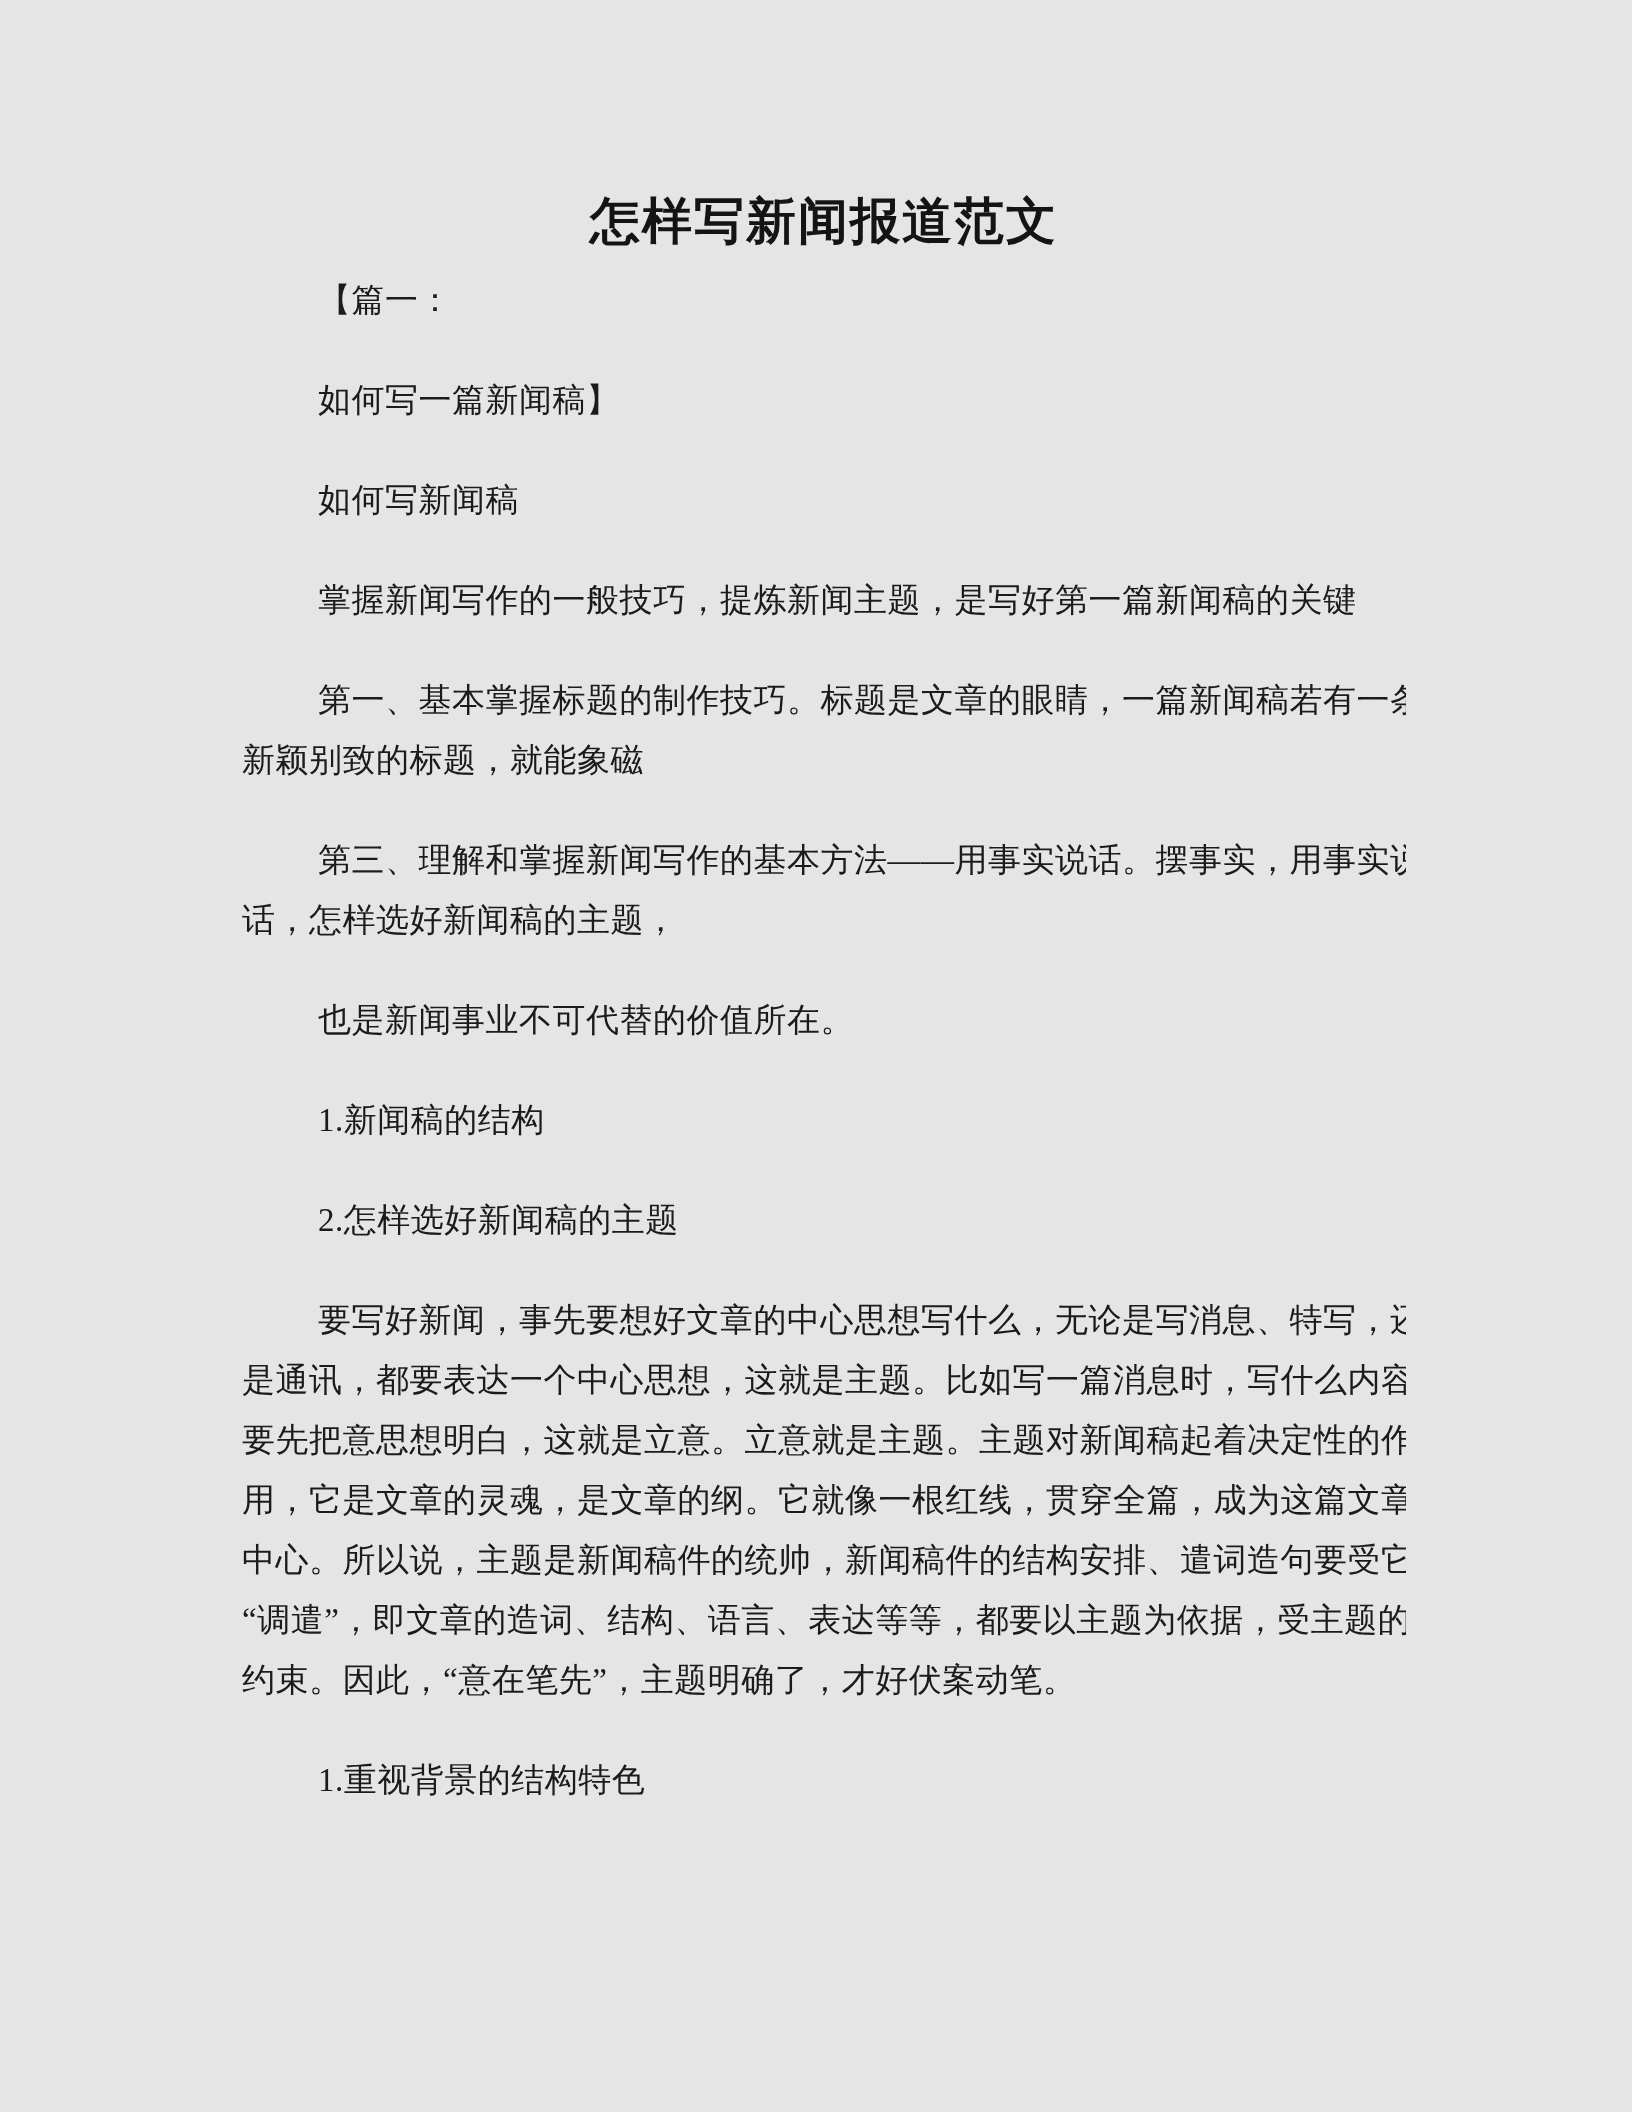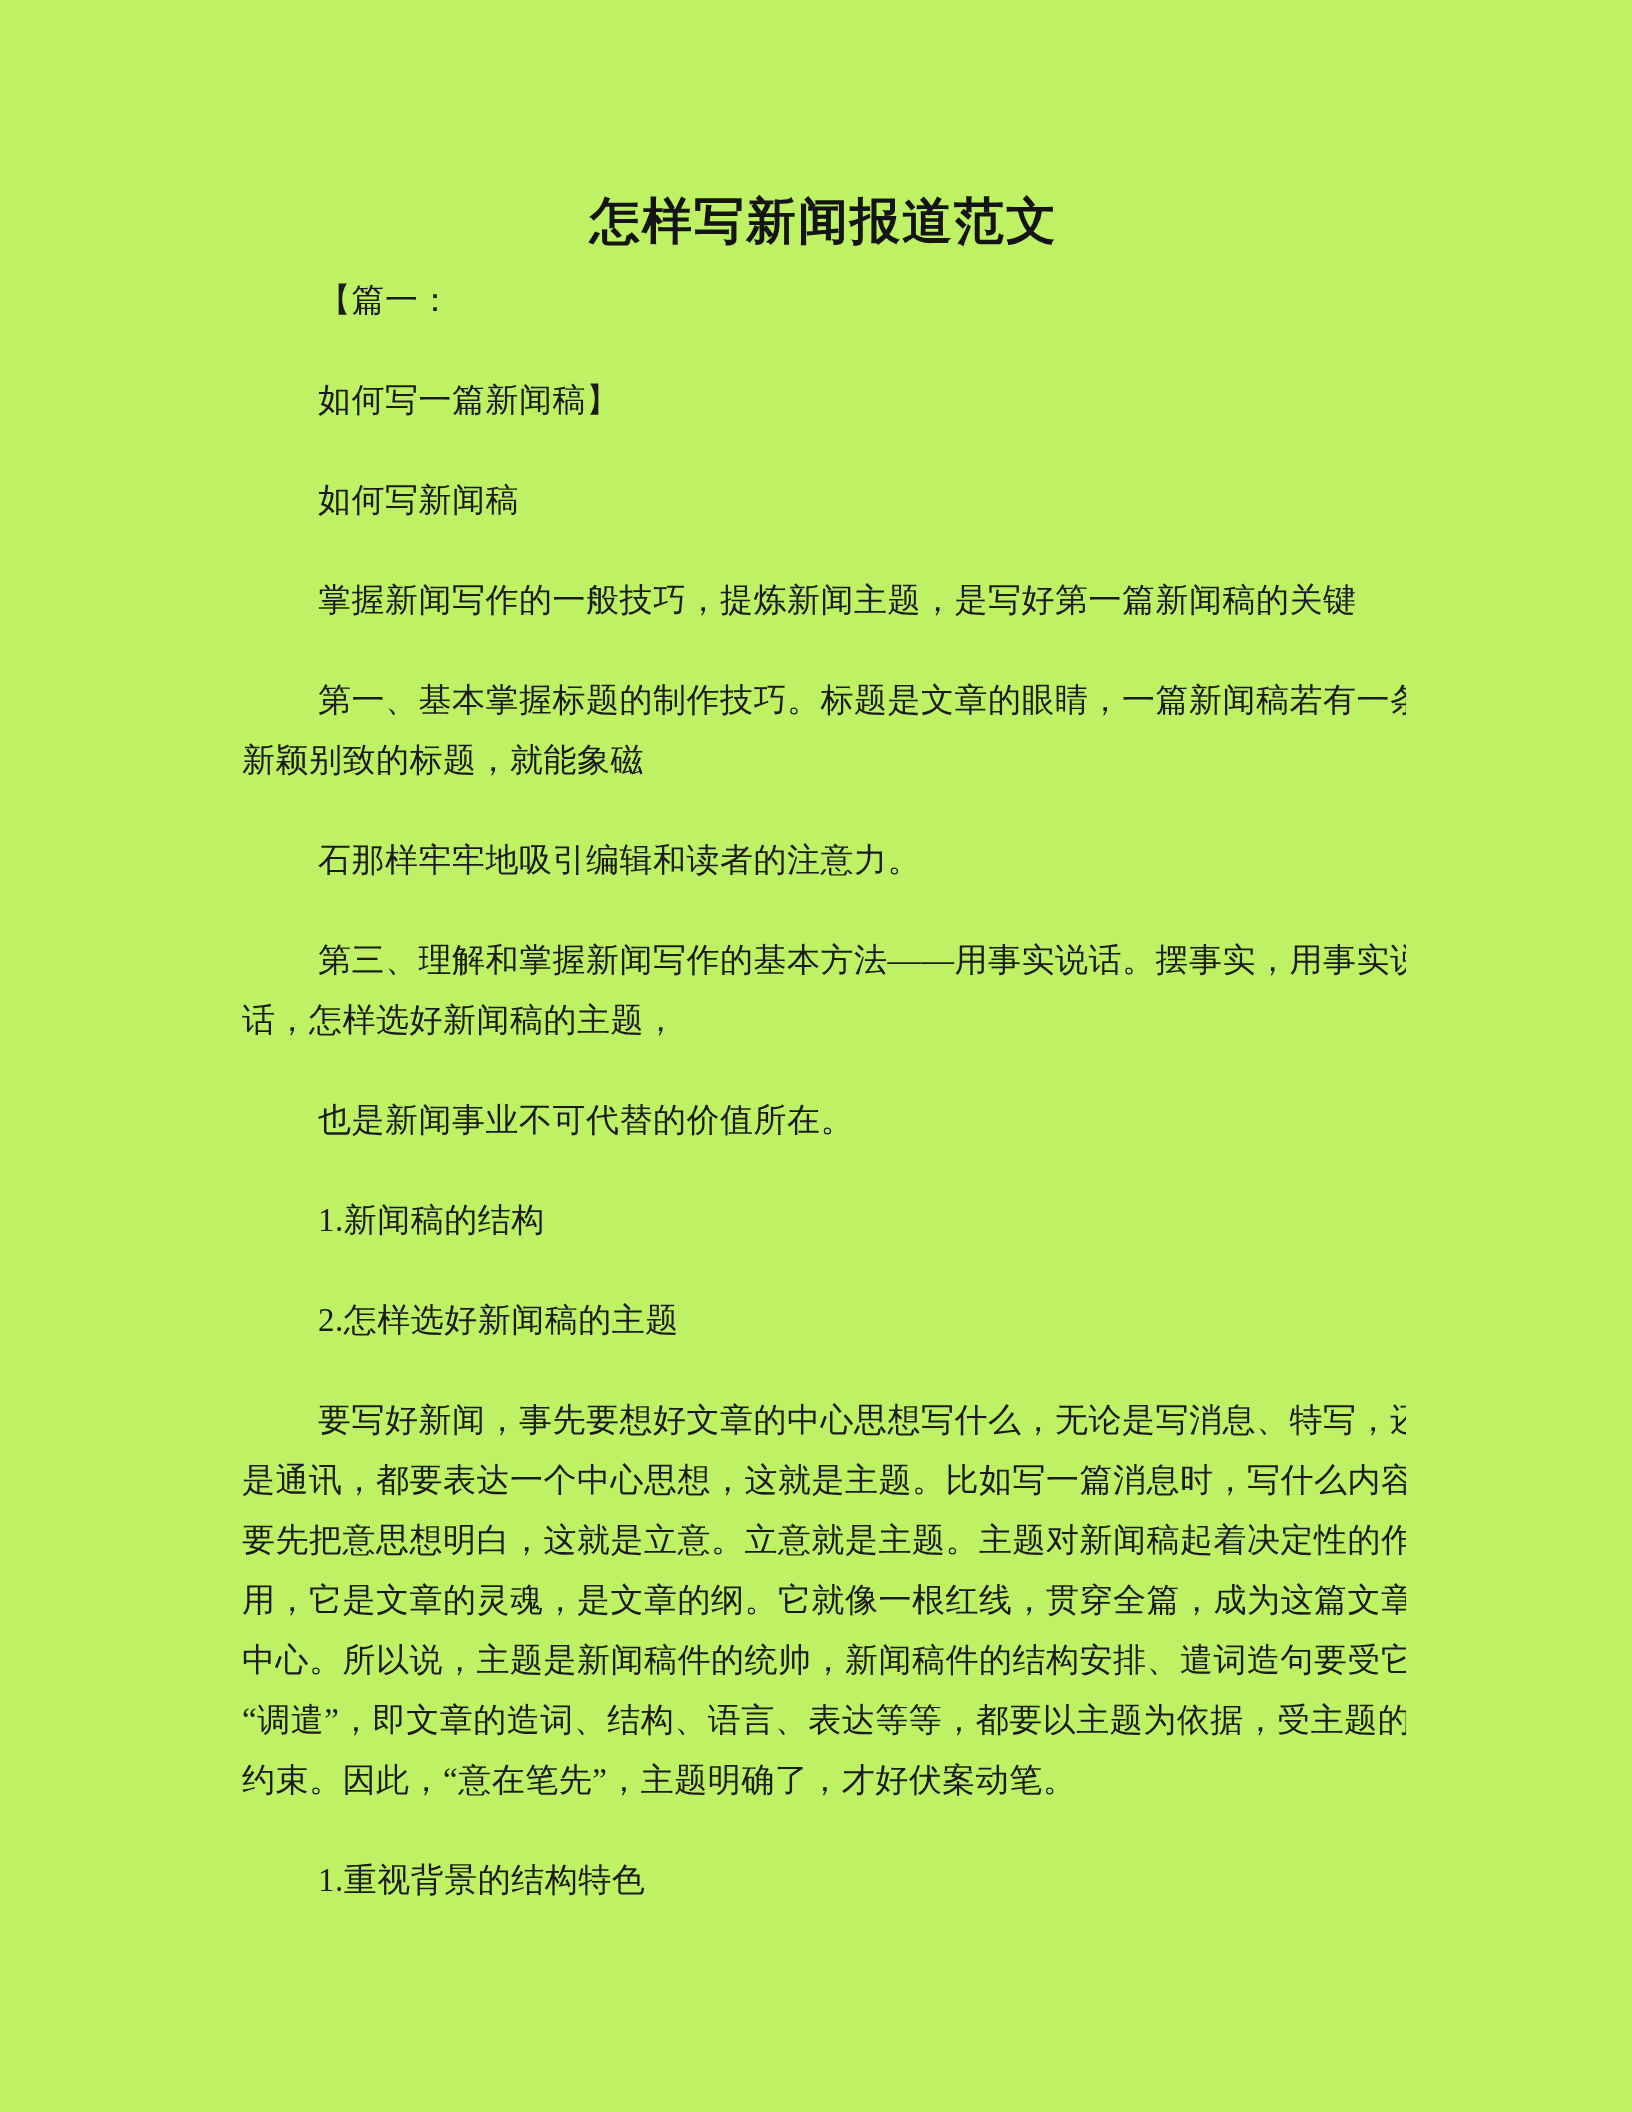--- a/index.html
+++ b/index.html
@@ -4,21 +4,21 @@
 <style>
   html, body {
     margin: 0;
     padding: 0;
     background: #fdfdfd;
   }
   .page {
     position: relative;
     width: 1632px;
     height: 2112px;
-    background: #bef264;
+    background: #e5e5e5;
     overflow: hidden;
     font-family: "Liberation Serif", "DejaVu Serif", serif;
     color: #1b1b1b;
     box-sizing: border-box;
     padding: 186px 226px 0 242px;
   }
   .doc-title {
     margin: 0 0 14px 0;
     text-align: center;
     font-size: 50px;
@@ -44,21 +44,20 @@
 
 <div class="page">
   <h1 class="doc-title">怎样写新闻报道范文</h1>
 
   <div class="line i">【篇一：</div>
   <div class="line i g">如何写一篇新闻稿】</div>
   <div class="line i g">如何写新闻稿</div>
   <div class="line i g">掌握新闻写作的一般技巧，提炼新闻主题，是写好第一篇新闻稿的关键</div>
   <div class="line i g">第一、基本掌握标题的制作技巧。标题是文章的眼睛，一篇新闻稿若有一条</div>
   <div class="line">新颖别致的标题，就能象磁</div>
-  <div class="line i g">石那样牢牢地吸引编辑和读者的注意力。</div>
   <div class="line i g">第三、理解和掌握新闻写作的基本方法——用事实说话。摆事实，用事实说</div>
   <div class="line">话，怎样选好新闻稿的主题，</div>
   <div class="line i g">也是新闻事业不可代替的价值所在。</div>
   <div class="line i g">1.新闻稿的结构</div>
   <div class="line i g">2.怎样选好新闻稿的主题</div>
   <div class="line i g">要写好新闻，事先要想好文章的中心思想写什么，无论是写消息、特写，还</div>
   <div class="line">是通讯，都要表达一个中心思想，这就是主题。比如写一篇消息时，写什么内容，</div>
   <div class="line">要先把意思想明白，这就是立意。立意就是主题。主题对新闻稿起着决定性的作</div>
   <div class="line">用，它是文章的灵魂，是文章的纲。它就像一根红线，贯穿全篇，成为这篇文章的</div>
   <div class="line">中心。所以说，主题是新闻稿件的统帅，新闻稿件的结构安排、遣词造句要受它的</div>

